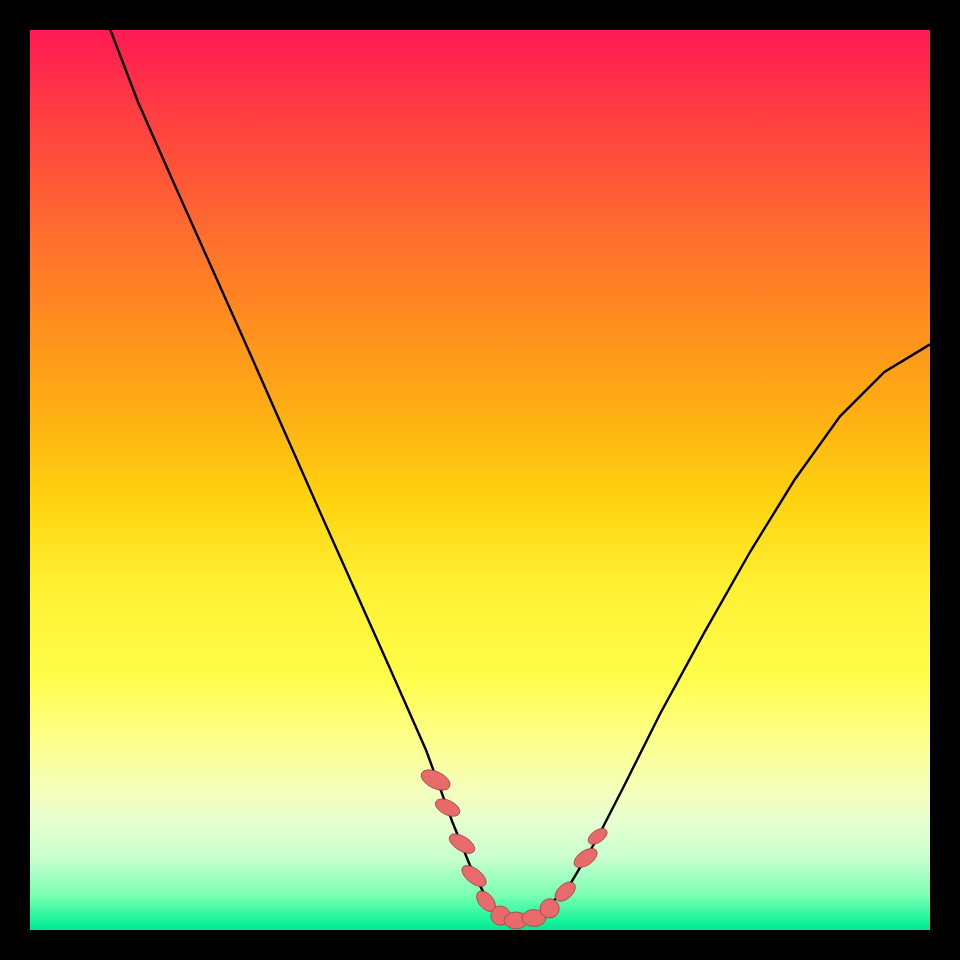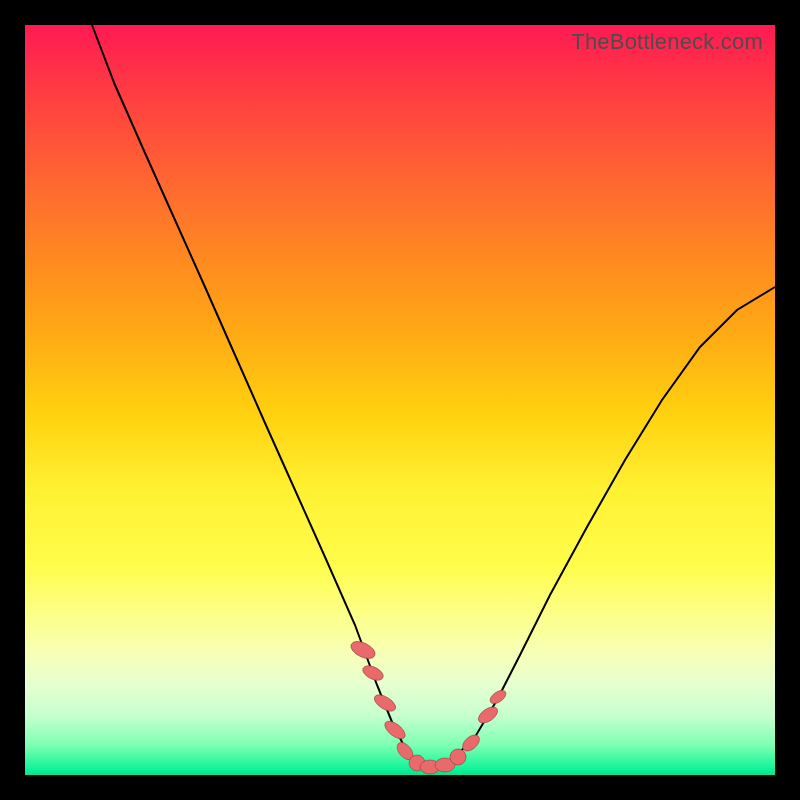--- a/index.html
+++ b/index.html
@@ -67,21 +67,20 @@
     fill: #e86a6a;
     stroke: #9a3d3d;
     stroke-width: 0.6;
   }
 </style>
 </head>
 <body>
 
 <div class="frame">
   <div class="plot">
-    <span class="watermark">TheBottleneck.com</span>
 
     <svg class="curve" viewBox="0 0 750 750" preserveAspectRatio="none">
 
       <path class="line" d="M 67 0
            L 90 60
            L 120 128
            L 150 195
            L 180 262
            L 210 330
            L 240 398

